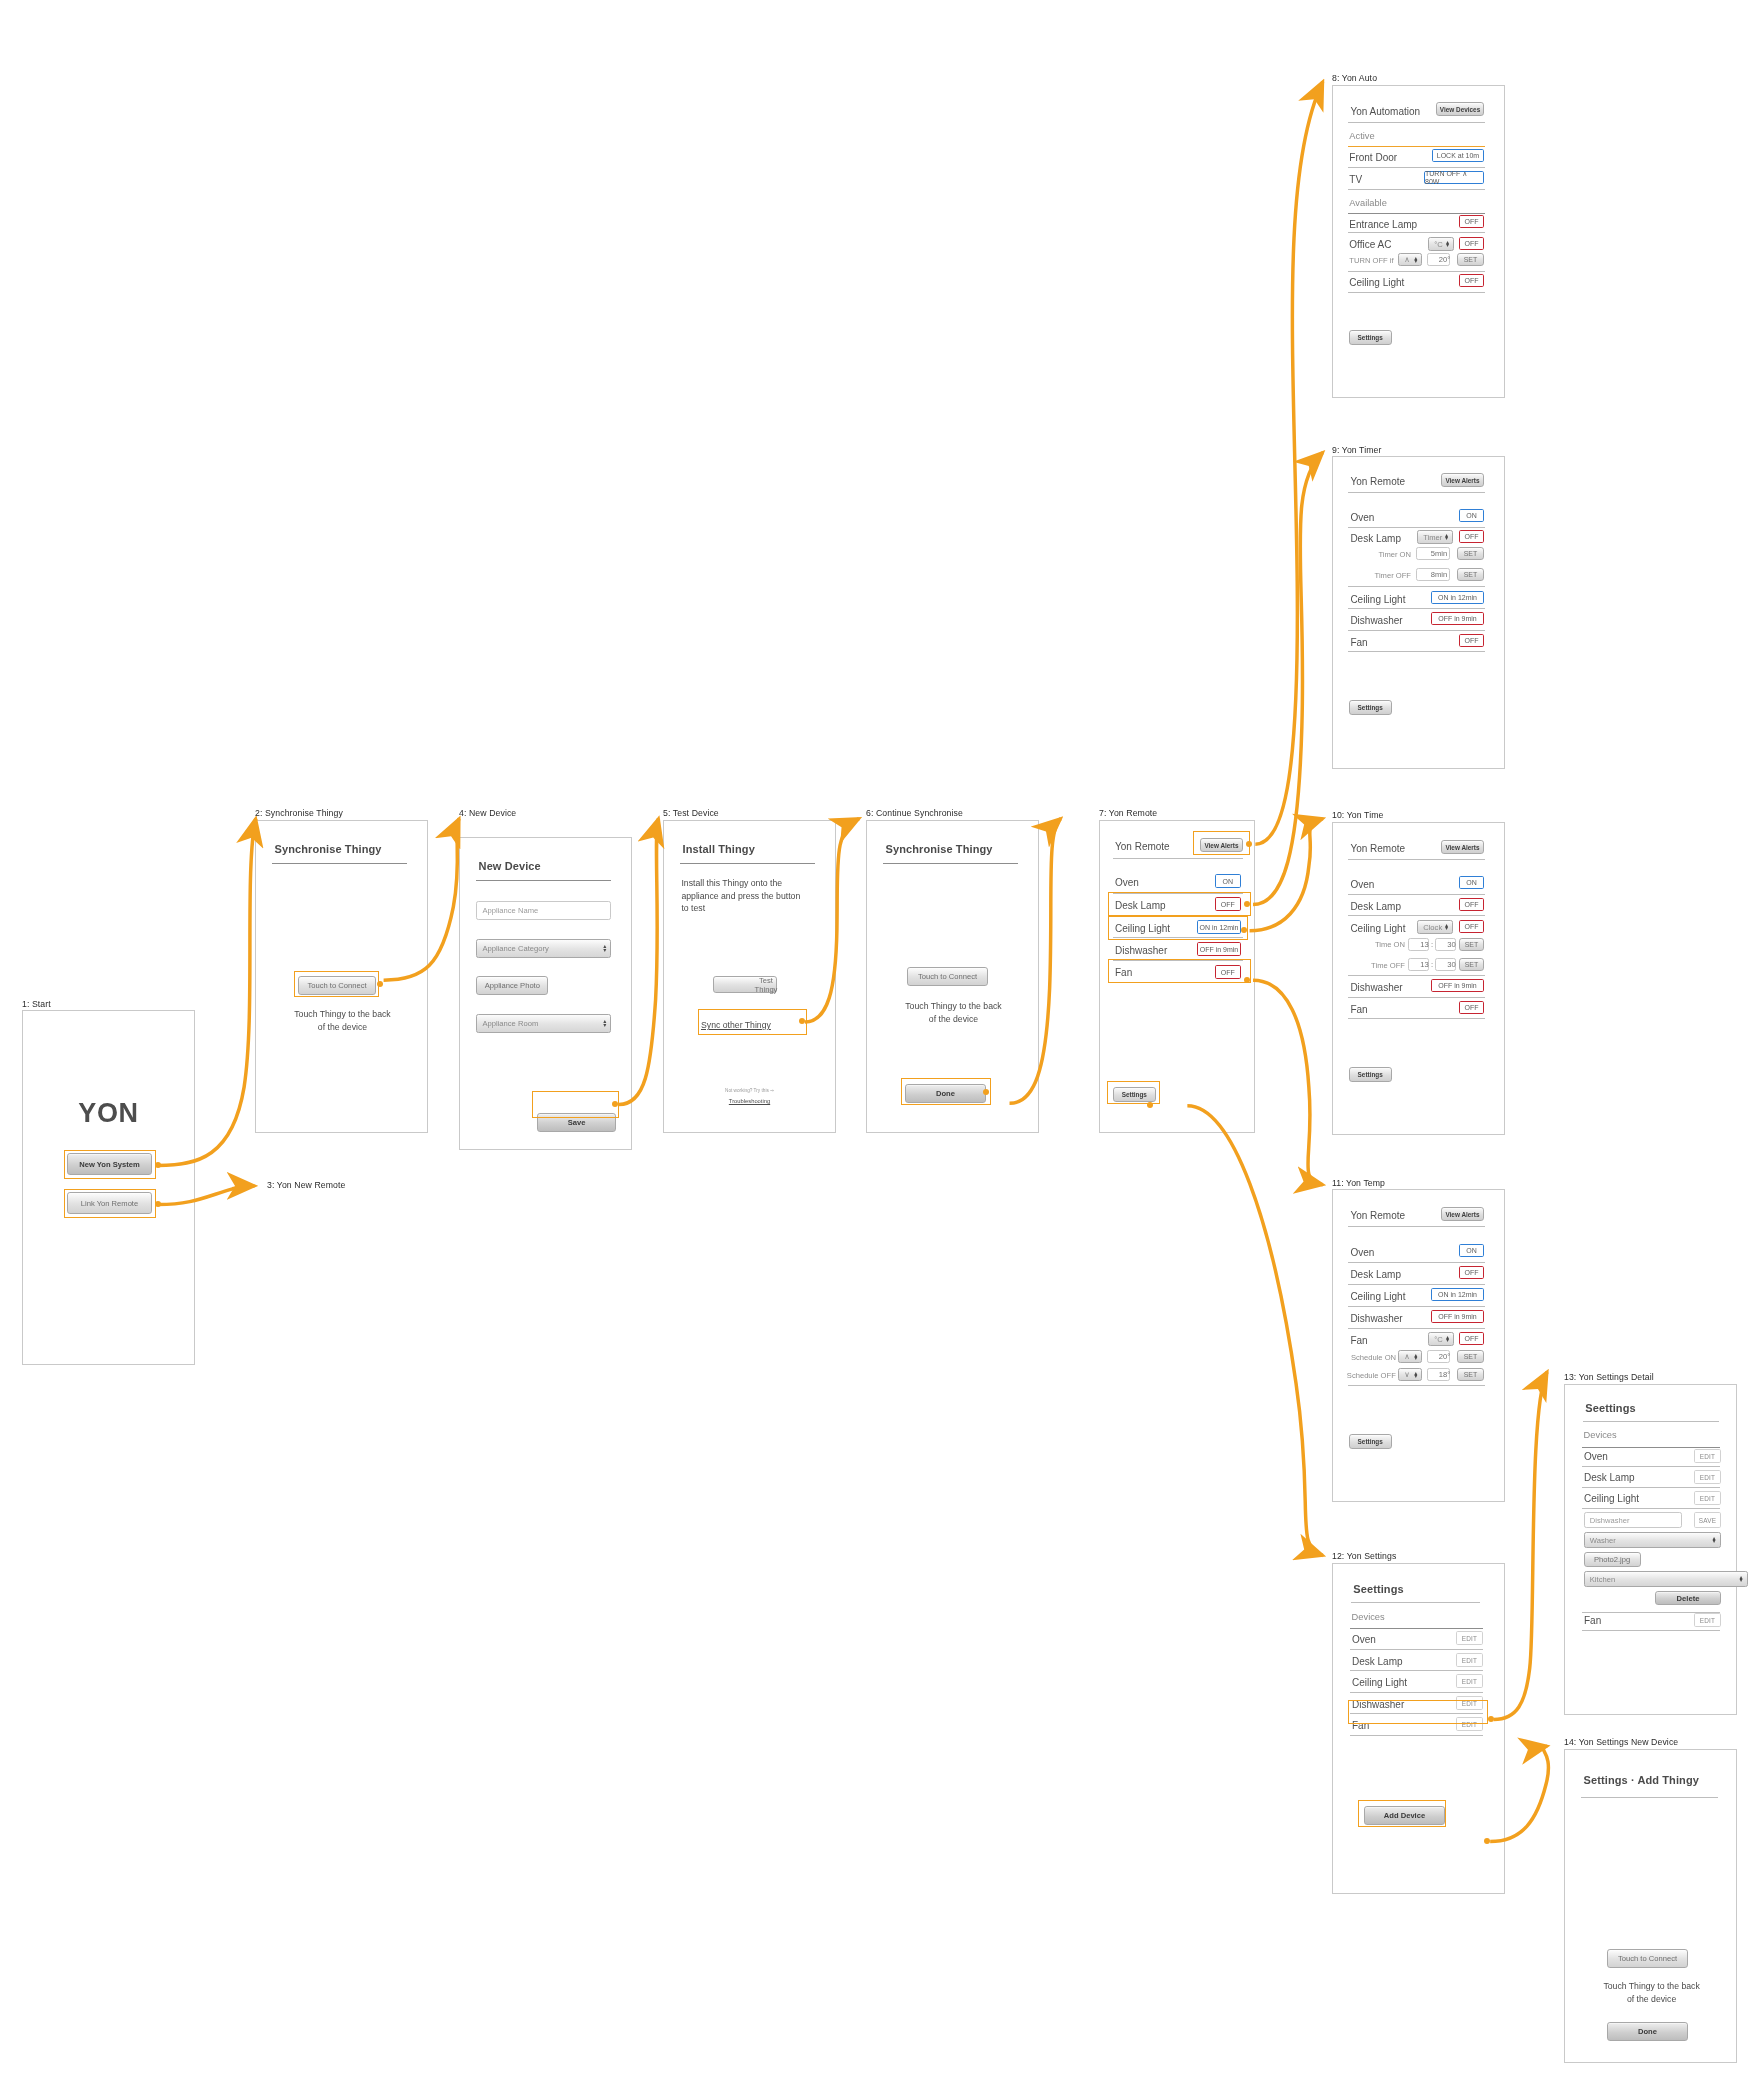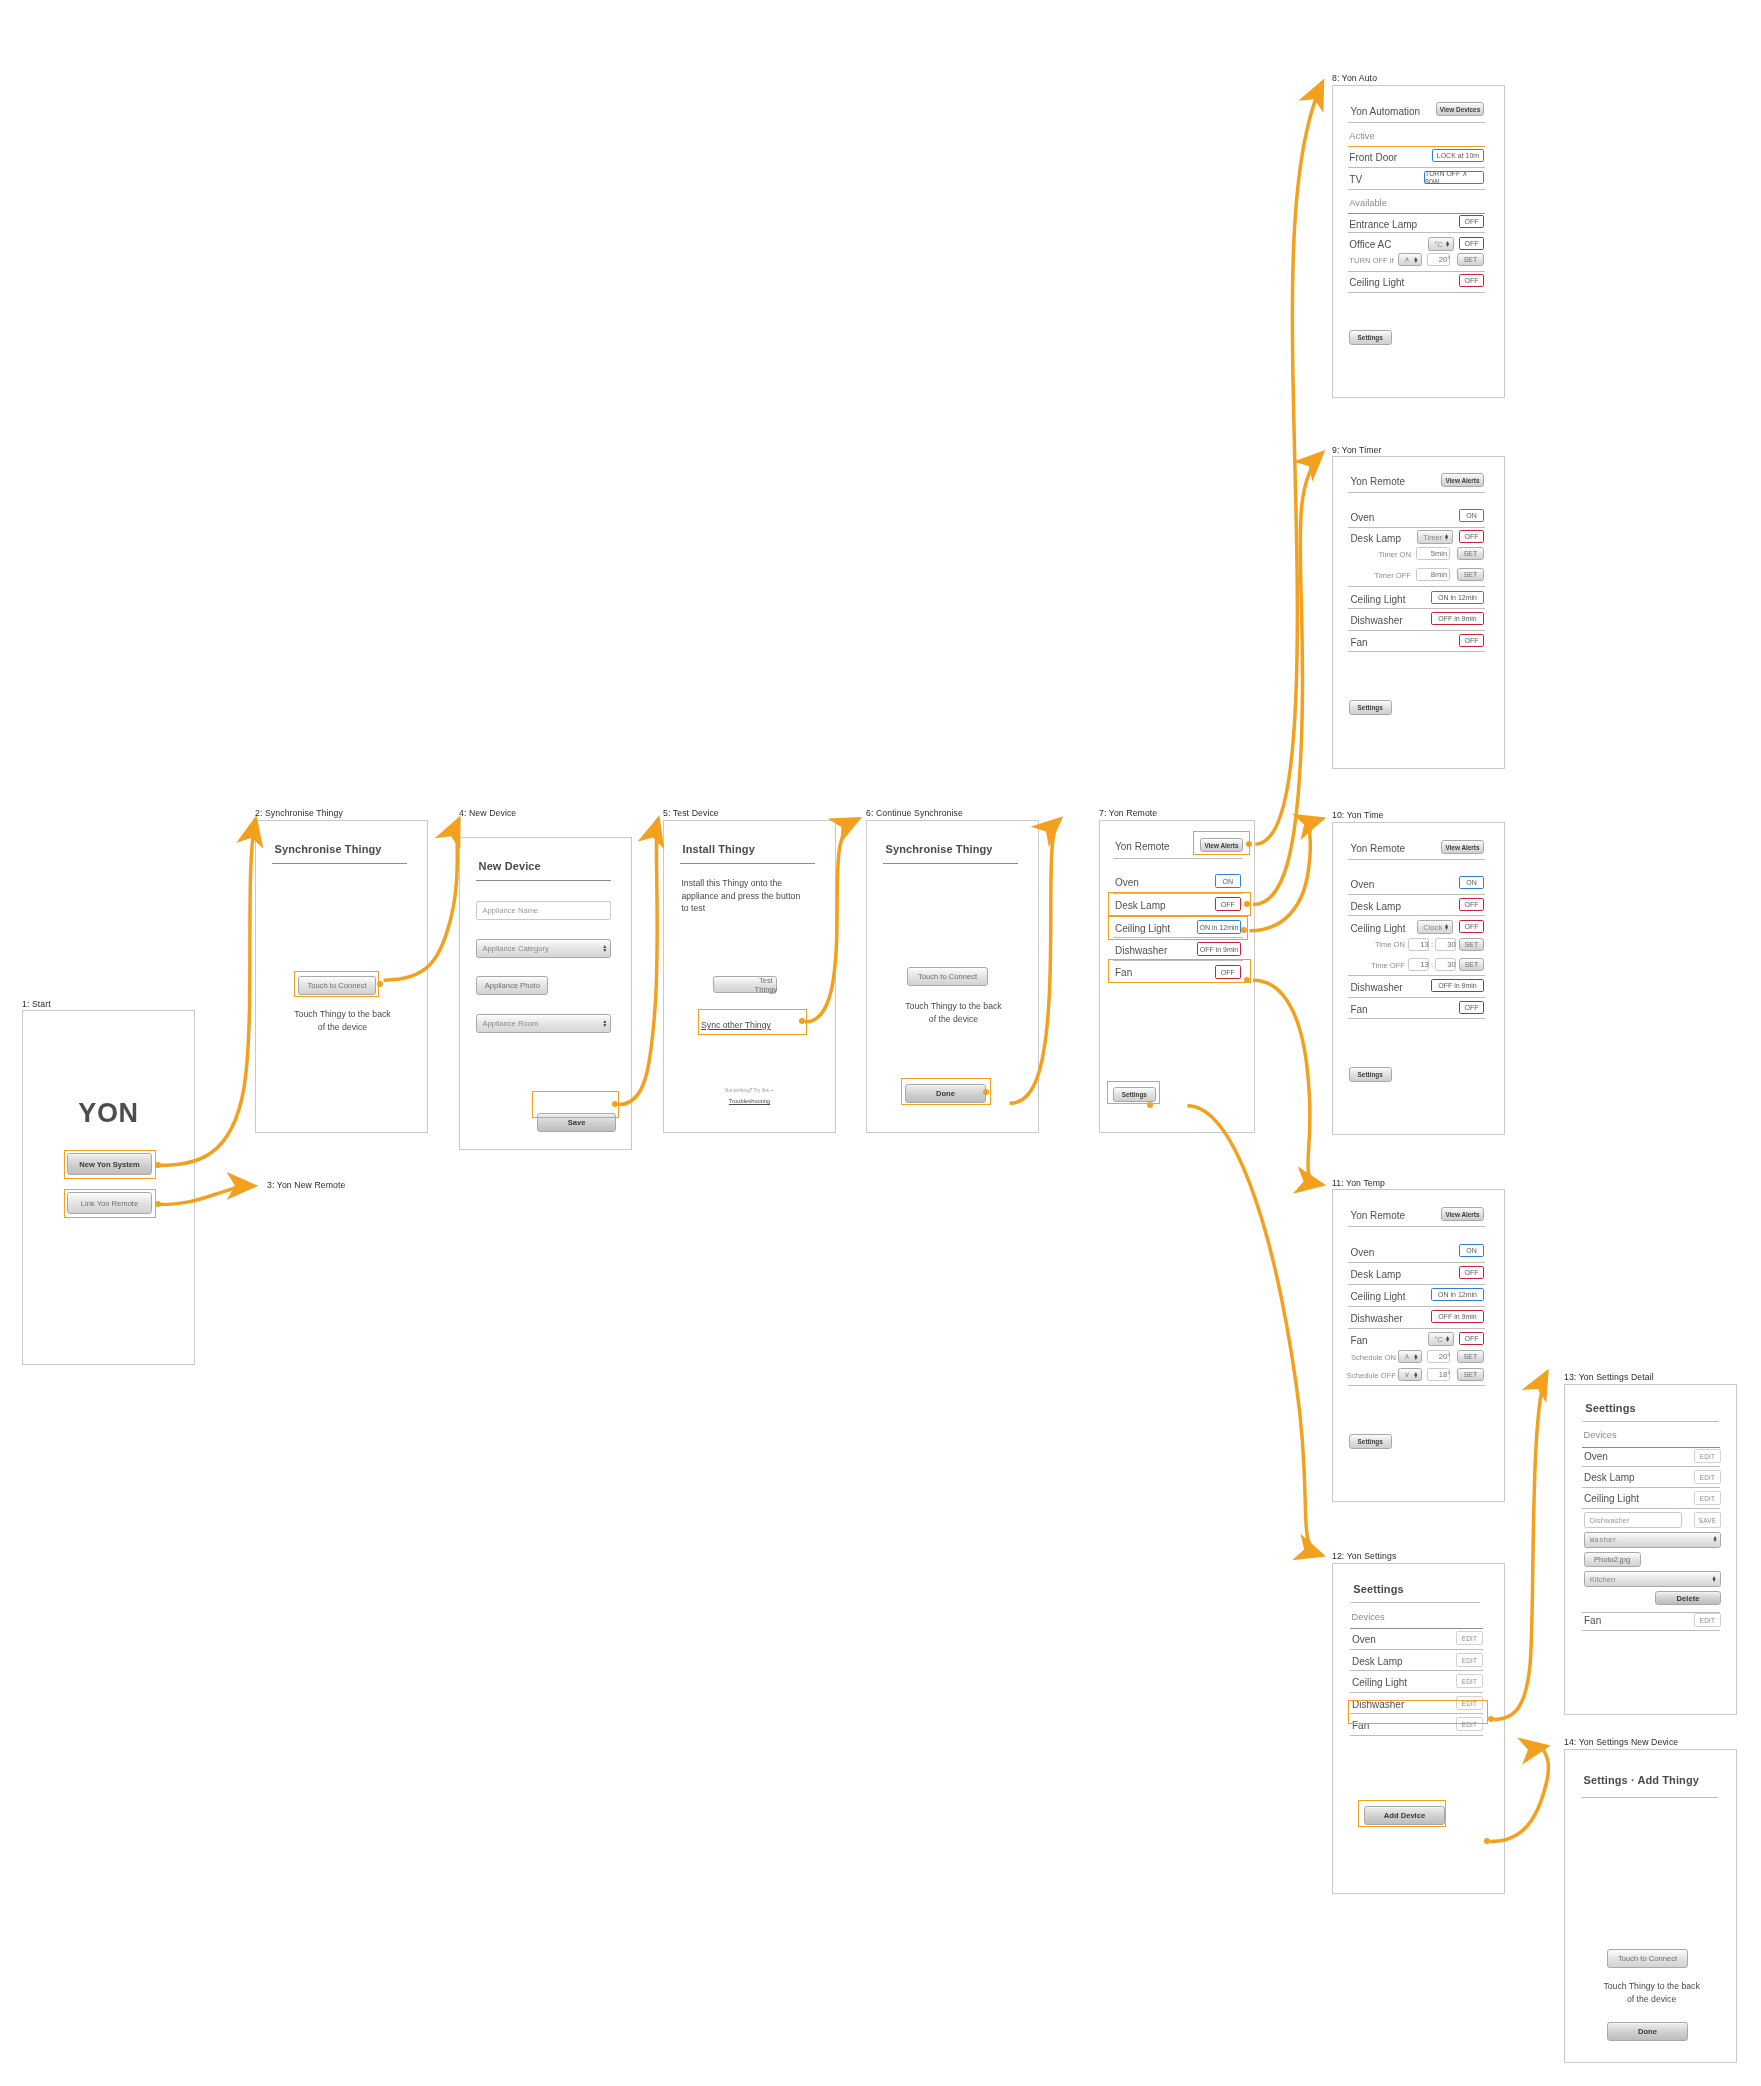--- a/index.html
+++ b/index.html
@@ -436,26 +436,26 @@
     <div class="pill edit" style="left:129px;top:85px;width:27px;height:14px;">EDIT</div>
     <div class="rule light" style="left:17.4px;top:102px;width:138px;"></div>
 
     <div class="row-label" style="left:19px;top:108px;">Ceiling Light</div>
     <div class="pill edit" style="left:129px;top:106px;width:27px;height:14px;">EDIT</div>
     <div class="rule light" style="left:17.4px;top:123px;width:138px;"></div>
 
     <div class="field" style="left:18.6px;top:127px;width:98px;height:16.3px;">Dishwasher</div>
     <div class="pill edit" style="left:129px;top:127px;width:27px;height:16.3px;">SAVE</div>
 
-    <div class="select" style="left:18.6px;top:147px;width:137px;height:16.3px;font-family:Liberation Mono, monospace;">
+    <div class="select" style="left:18.6px;top:147px;width:137px;height:16.3px;">
       <span>Washer</span>
       <span class="stepper">▲<br>▼</span>
     </div>
     <div class="btn" style="left:18.6px;top:167px;width:57px;height:14.5px;">Photo2.jpg</div>
-    <div class="select" style="left:18.6px;top:186px;width:137px;height:16.3px;">
+    <div class="select" style="left:18.6px;top:186px;width:164px;height:16.3px;">
       <span>Kitchen</span>
       <span class="stepper">▲<br>▼</span>
     </div>
     <div class="btn primary" style="left:90px;top:206px;width:66px;height:14px;">Delete</div>
     <div class="rule light" style="left:17.4px;top:227px;width:138px;"></div>
 
     <div class="row-label" style="left:19px;top:230px;">Fan</div>
     <div class="pill edit" style="left:129px;top:228px;width:27px;height:14px;">EDIT</div>
     <div class="rule light" style="left:17.4px;top:245px;width:138px;"></div>
   </div>

